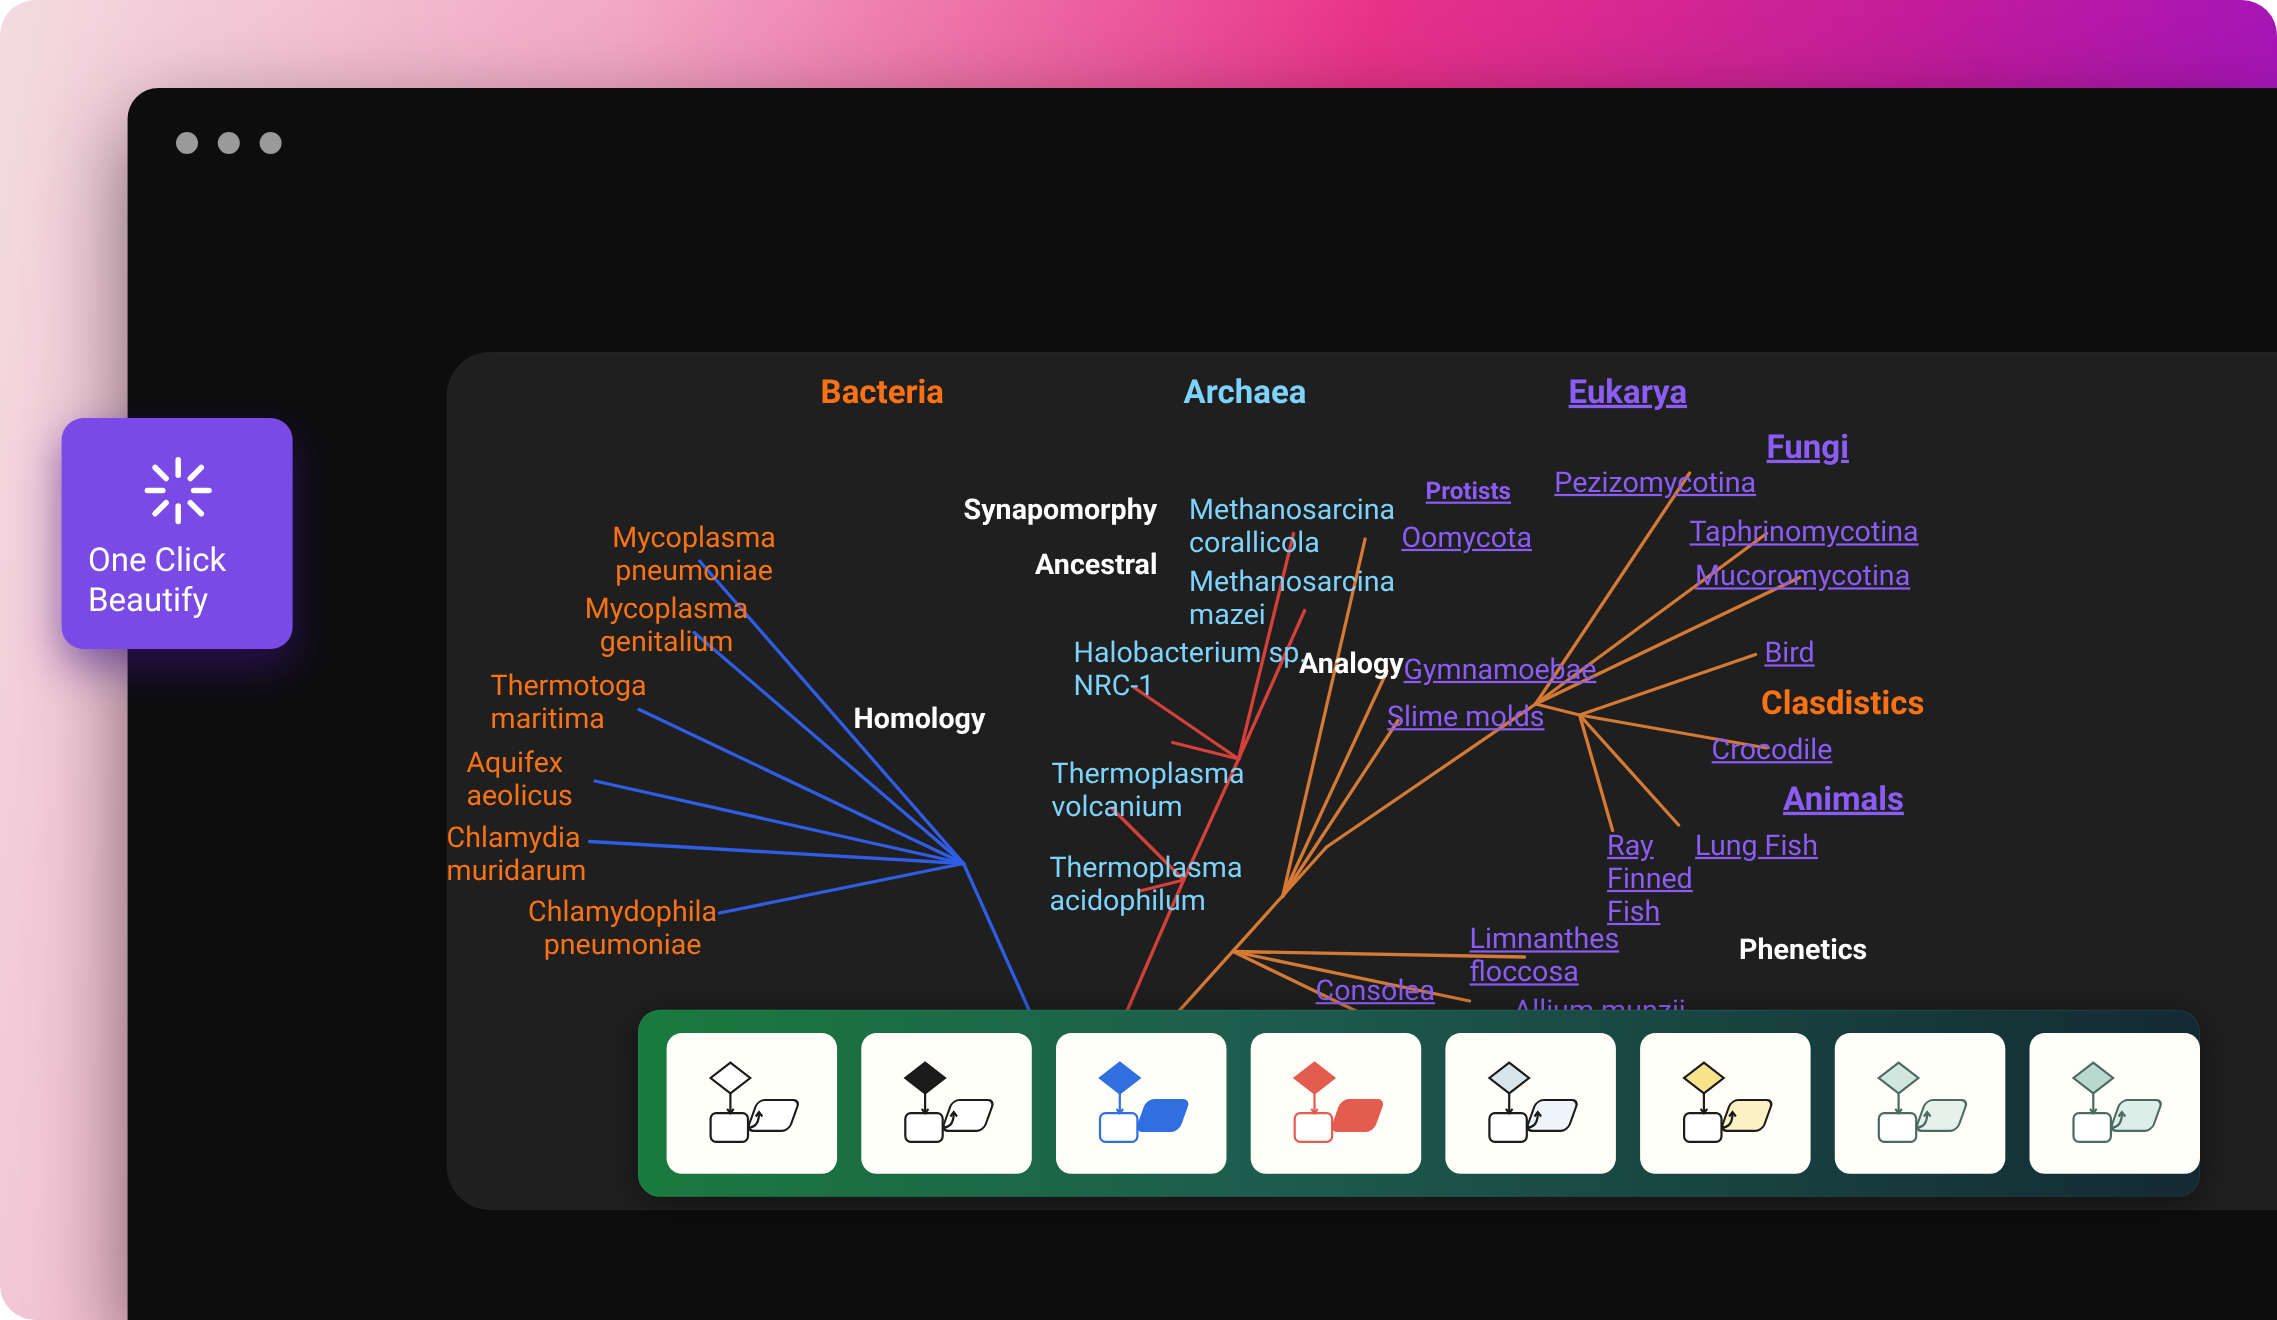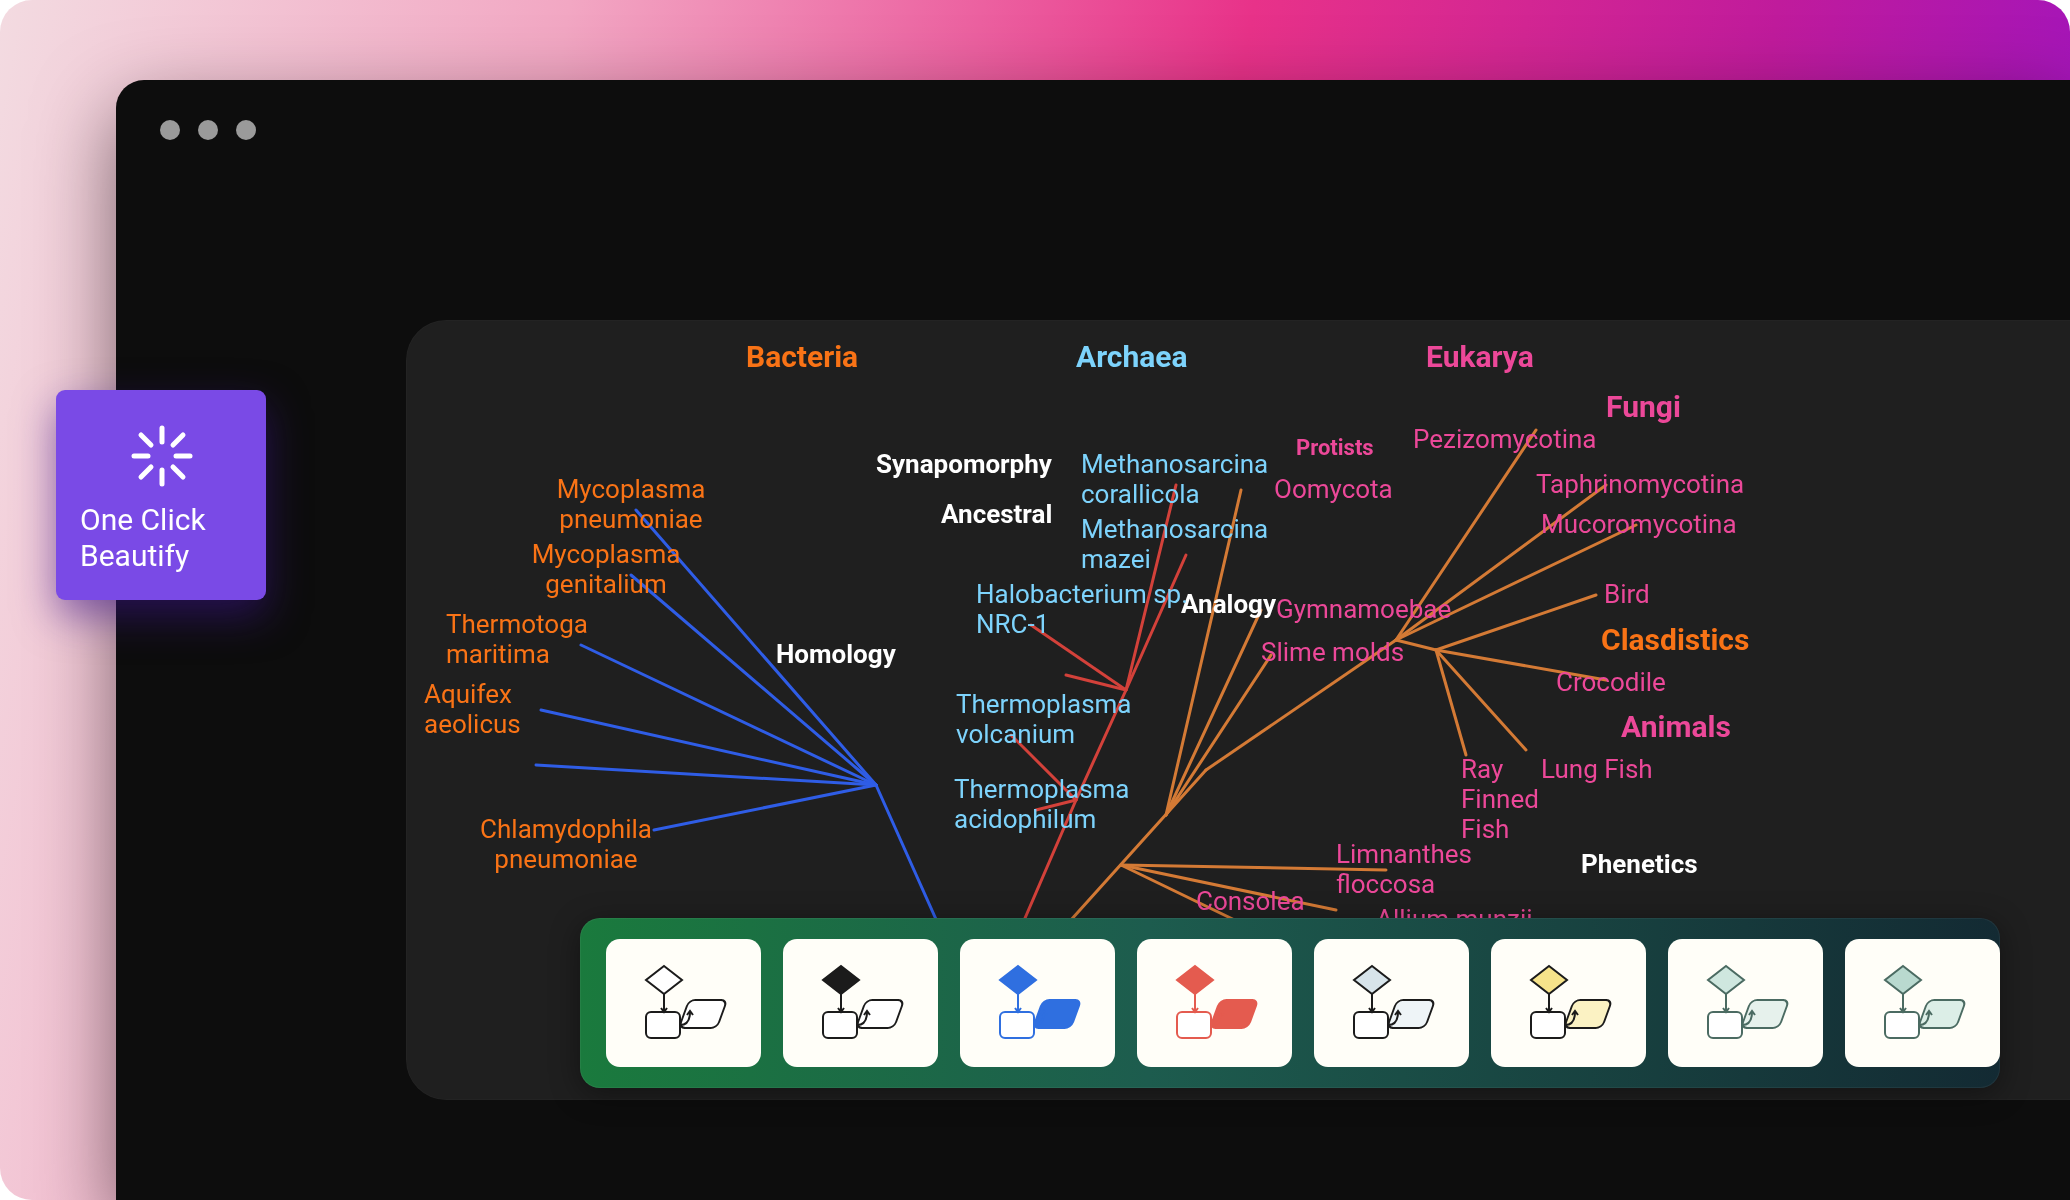--- a/index.html
+++ b/index.html
@@ -66,21 +66,21 @@
   .lbl {
     position: absolute;
     font-size: 26px;
     line-height: 1.15;
     white-space: nowrap;
   }
   .lbl.bold { font-weight: 700; }
   .lbl.white { color: #ffffff; }
   .lbl.blue  { color: #f97316; }
   .lbl.green { color: #7dd3fc; }
-  .lbl.teal  { color: #ec4899; }
+  .lbl.teal  { color: #8b5cf6; text-decoration: underline; }
   .lbl.header { font-weight: 700; font-size: 30px; }
   .lbl.small { font-size: 22px; }
   .lbl.wrap { white-space: normal; }
   .lbl.center { text-align: center; }
 
   .title-block {
     position: absolute;
     left: 30px;
     top: 50px;
     color: #fff;
@@ -90,29 +90,28 @@
   }
 
   
   .beautify-card {
     position: absolute;
     left: 56px;
     top: 380px;
     width: 210px;
     height: 210px;
     background: #7a4ae6;
-    border-radius: 9px;
+    border-radius: 20px;
     box-shadow: 0 16px 40px rgba(60,20,140,.55);
     display: flex;
     flex-direction: column;
     align-items: flex-start;
     justify-content: flex-start;
     padding: 24px 24px;
     color: #fff;
-    margin-top: 10px;
   }
   .beautify-icon { margin: 6px 0 10px 46px; }
   .beautify-card .caption {
     font-size: 30px;
     line-height: 1.2;
     font-weight: 400;
   }
 
   
   .theme-strip {
@@ -227,20 +226,23 @@
       </div>
       <div class="lbl blue wrap center" style="left:110px; top:220px; width:180px">
         <span>Mycoplasma</span><br><span>genitalium</span>
       </div>
       <div class="lbl blue wrap" style="left:40px; top:290px; width:180px">
         <span>Thermotoga</span><br><span>maritima</span>
       </div>
       <div class="lbl blue wrap" style="left:18px; top:360px; width:160px">
         <span>Aquifex</span><br><span>aeolicus</span>
       </div>
+      <div class="lbl blue wrap" style="left:0px; top:428px; width:170px">
+        <span>Chlamydia</span><br><span>muridarum</span>
+      </div>
       <div class="lbl blue wrap center" style="left:55px; top:495px; width:210px">
         <span>Chlamydophila</span><br><span>pneumoniae</span>
       </div>
 
       <div class="lbl green wrap" style="left:675px; top:130px; width:220px">
         <span>Methanosarcina</span><br><span>corallicola</span>
       </div>
       <div class="lbl green wrap" style="left:675px; top:195px; width:220px">
         <span>Methanosarcina</span><br><span>mazei</span>
       </div>

